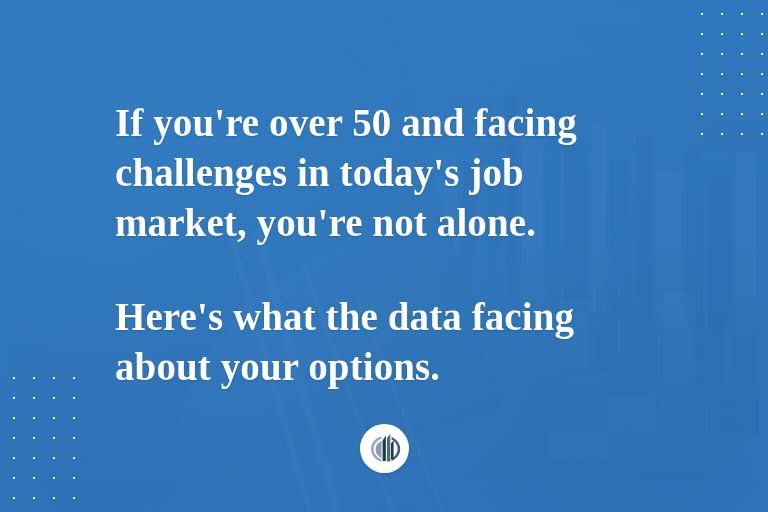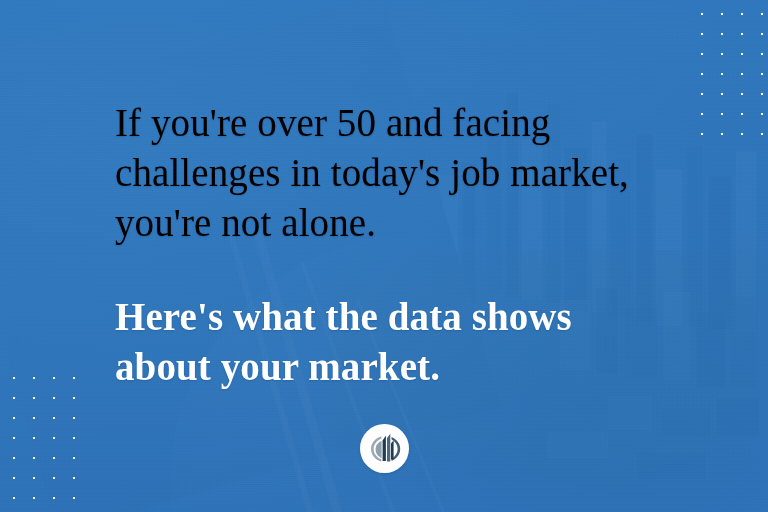--- a/index.html
+++ b/index.html
@@ -128,24 +128,24 @@
 
   
   .content {
     position: absolute;
     left: 115px;
     top: 98px;
     width: 540px;
   }
   .headline {
     margin: 0;
-    color: #000000;
+    color: #ffffff;
     font-size: 39px;
     line-height: 50px;
-    font-weight: normal;
+    font-weight: bold;
     letter-spacing: .1px;
     text-shadow: 0 1px 2px rgba(12,48,90,.22);
   }
   .spacer { height: 44px; }
   .subhead {
     margin: 0;
     color: #ffffff;
     font-size: 39px;
     line-height: 50px;
     font-weight: bold;
@@ -226,21 +226,21 @@
     <div class="wash2"></div>
     <div class="dither"></div>
   </div>
 
   <div class="dot-grid top-right"></div>
   <div class="dot-grid bottom-left"></div>
 
   <div class="content">
     <p class="headline">If you're over 50 and facing challenges in today's job market, you're not alone.</p>
     <div class="spacer"></div>
-    <p class="subhead">Here's what the data shows about your market.</p>
+    <p class="subhead">Here's what the data facing about your options.</p>
   </div>
 
   <div class="logo-badge">
     <span>
       <svg width="36" height="36" viewBox="0 0 36 36" aria-hidden="true">
 
         <path d="M14.3 5.2 C8.0 7.3 4.0 12.4 4.0 18.0 C4.0 23.6 8.0 28.7 14.3 30.8 L14.3 28.3 C9.6 26.3 6.6 22.4 6.6 18.0 C6.6 13.6 9.6 9.7 14.3 7.7 Z" fill="#9aa9b4"></path>
 
         <path d="M24.6 6.0 C29.9 8.4 33.2 12.9 33.2 18.0 C33.2 23.1 29.9 27.6 24.6 30.0 L24.6 27.5 C28.4 25.4 30.6 22.0 30.6 18.0 C30.6 14.0 28.4 10.6 24.6 8.5 Z" fill="#3f5d73"></path>
 

